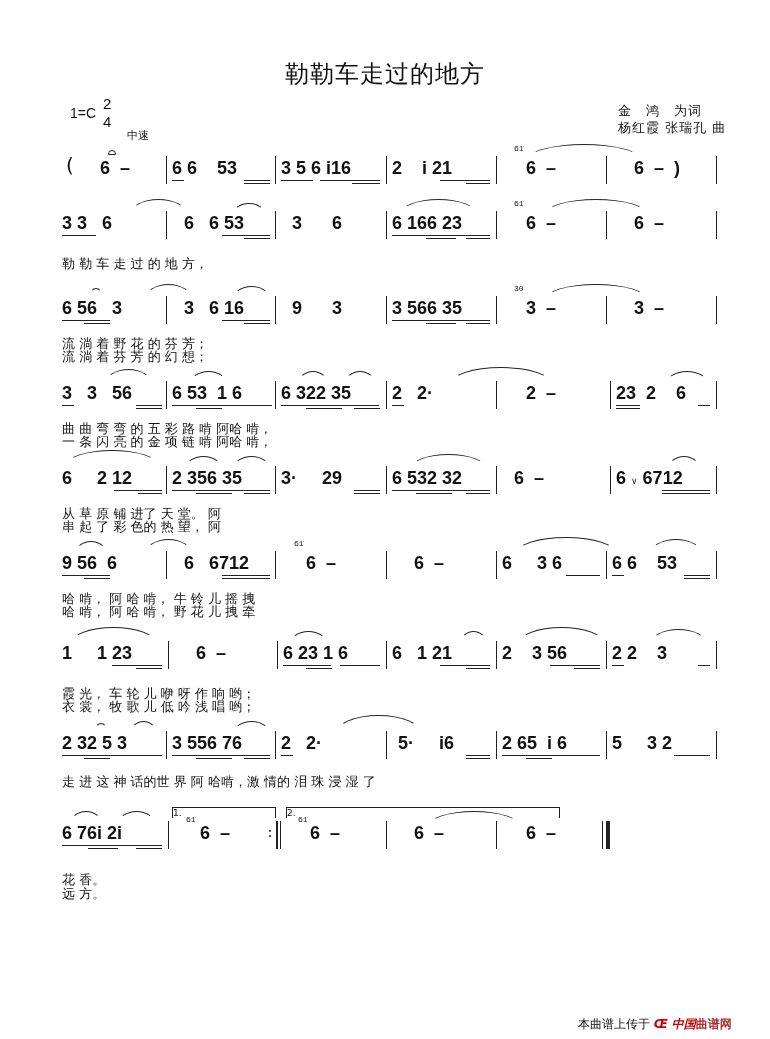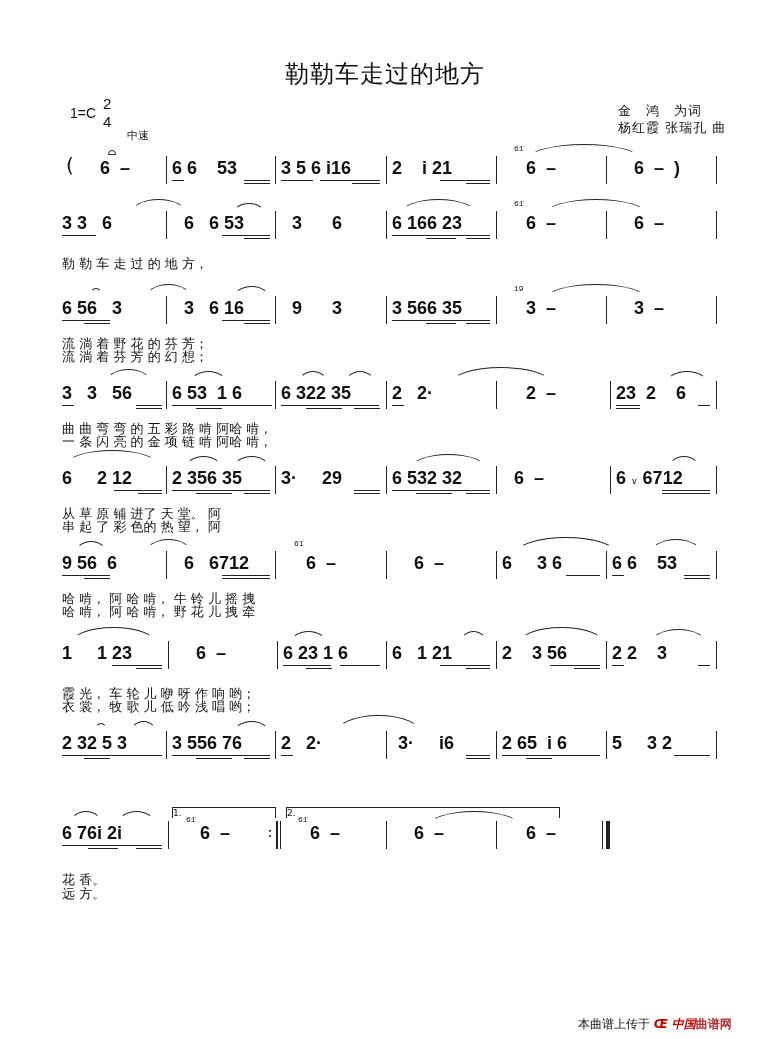--- a/index.html
+++ b/index.html
@@ -104,21 +104,21 @@
   <div class="ul" style="left:222px;top:30px;width:48px"></div>
   <div class="ul" style="left:244px;top:33px;width:26px"></div>
   <div class="bar" style="left:275px;top:6px"></div>
   <div class="note" style="left:292px;top:8px">9      3</div>
   <div class="bar" style="left:386px;top:6px"></div>
   <div class="note" style="left:392px;top:8px">3 566 35</div>
   <div class="ul" style="left:392px;top:30px;width:98px"></div>
   <div class="ul" style="left:426px;top:33px;width:30px"></div>
   <div class="ul" style="left:466px;top:33px;width:24px"></div>
   <div class="bar" style="left:496px;top:6px"></div>
-  <div class="grace" style="left:514px;top:-6px">19</div>
+  <div class="grace" style="left:514px;top:-6px">30</div>
   <div class="slur" style="left:545px;top:-6px;width:100px;height:14px"></div>
   <div class="note" style="left:526px;top:8px">3  –</div>
   <div class="bar" style="left:606px;top:6px"></div>
   <div class="note" style="left:634px;top:8px">3  –</div>
   <div class="bar" style="left:716px;top:6px"></div>
   <div class="lyr" style="left:62px;top:45px">流 淌 着 野 花 的 芬 芳；</div>
   <div class="lyr" style="left:62px;top:58px">流 淌 着 芬 芳 的 幻 想；</div>
 </div>
 
 <div class="row" style="top:375px">
@@ -263,31 +263,32 @@
   <div class="ul" style="left:84px;top:33px;width:26px"></div>
   <div class="bar" style="left:166px;top:6px"></div>
   <div class="note" style="left:172px;top:8px">3 556 76</div>
   <div class="ul" style="left:172px;top:30px;width:98px"></div>
   <div class="ul" style="left:196px;top:33px;width:36px"></div>
   <div class="ul" style="left:244px;top:33px;width:26px"></div>
   <div class="bar" style="left:275px;top:6px"></div>
   <div class="note" style="left:281px;top:8px">2   2·</div>
   <div class="ul" style="left:281px;top:30px;width:12px"></div>
   <div class="bar" style="left:386px;top:6px"></div>
-  <div class="note" style="left:398px;top:8px">3·     i6</div>
+  <div class="note" style="left:398px;top:8px">5·     i6</div>
   <div class="ul" style="left:466px;top:30px;width:24px"></div>
   <div class="ul" style="left:466px;top:33px;width:24px"></div>
   <div class="bar" style="left:496px;top:6px"></div>
   <div class="note" style="left:502px;top:8px">2 65  i 6</div>
   <div class="ul" style="left:502px;top:30px;width:98px"></div>
   <div class="ul" style="left:526px;top:33px;width:26px"></div>
   <div class="bar" style="left:606px;top:6px"></div>
   <div class="note" style="left:612px;top:8px">5     3 2</div>
   <div class="ul" style="left:674px;top:30px;width:36px"></div>
   <div class="bar" style="left:716px;top:6px"></div>
+  <div class="lyr" style="left:62px;top:48px">走 进 这 神 话的世 界 阿 哈啃，激 情的 泪 珠 浸 湿 了</div>
 </div>
 
 <div class="row" style="top:815px">
   <div class="slur" style="left:70px;top:-4px;width:30px;height:12px"></div>
   <div class="slur" style="left:118px;top:-4px;width:35px;height:12px"></div>
   <div class="note" style="left:62px;top:8px">6 76i 2i</div>
   <div class="ul" style="left:62px;top:30px;width:100px"></div>
   <div class="ul" style="left:88px;top:33px;width:30px"></div>
   <div class="ul" style="left:136px;top:33px;width:26px"></div>
   <div class="bar" style="left:168px;top:6px"></div>

